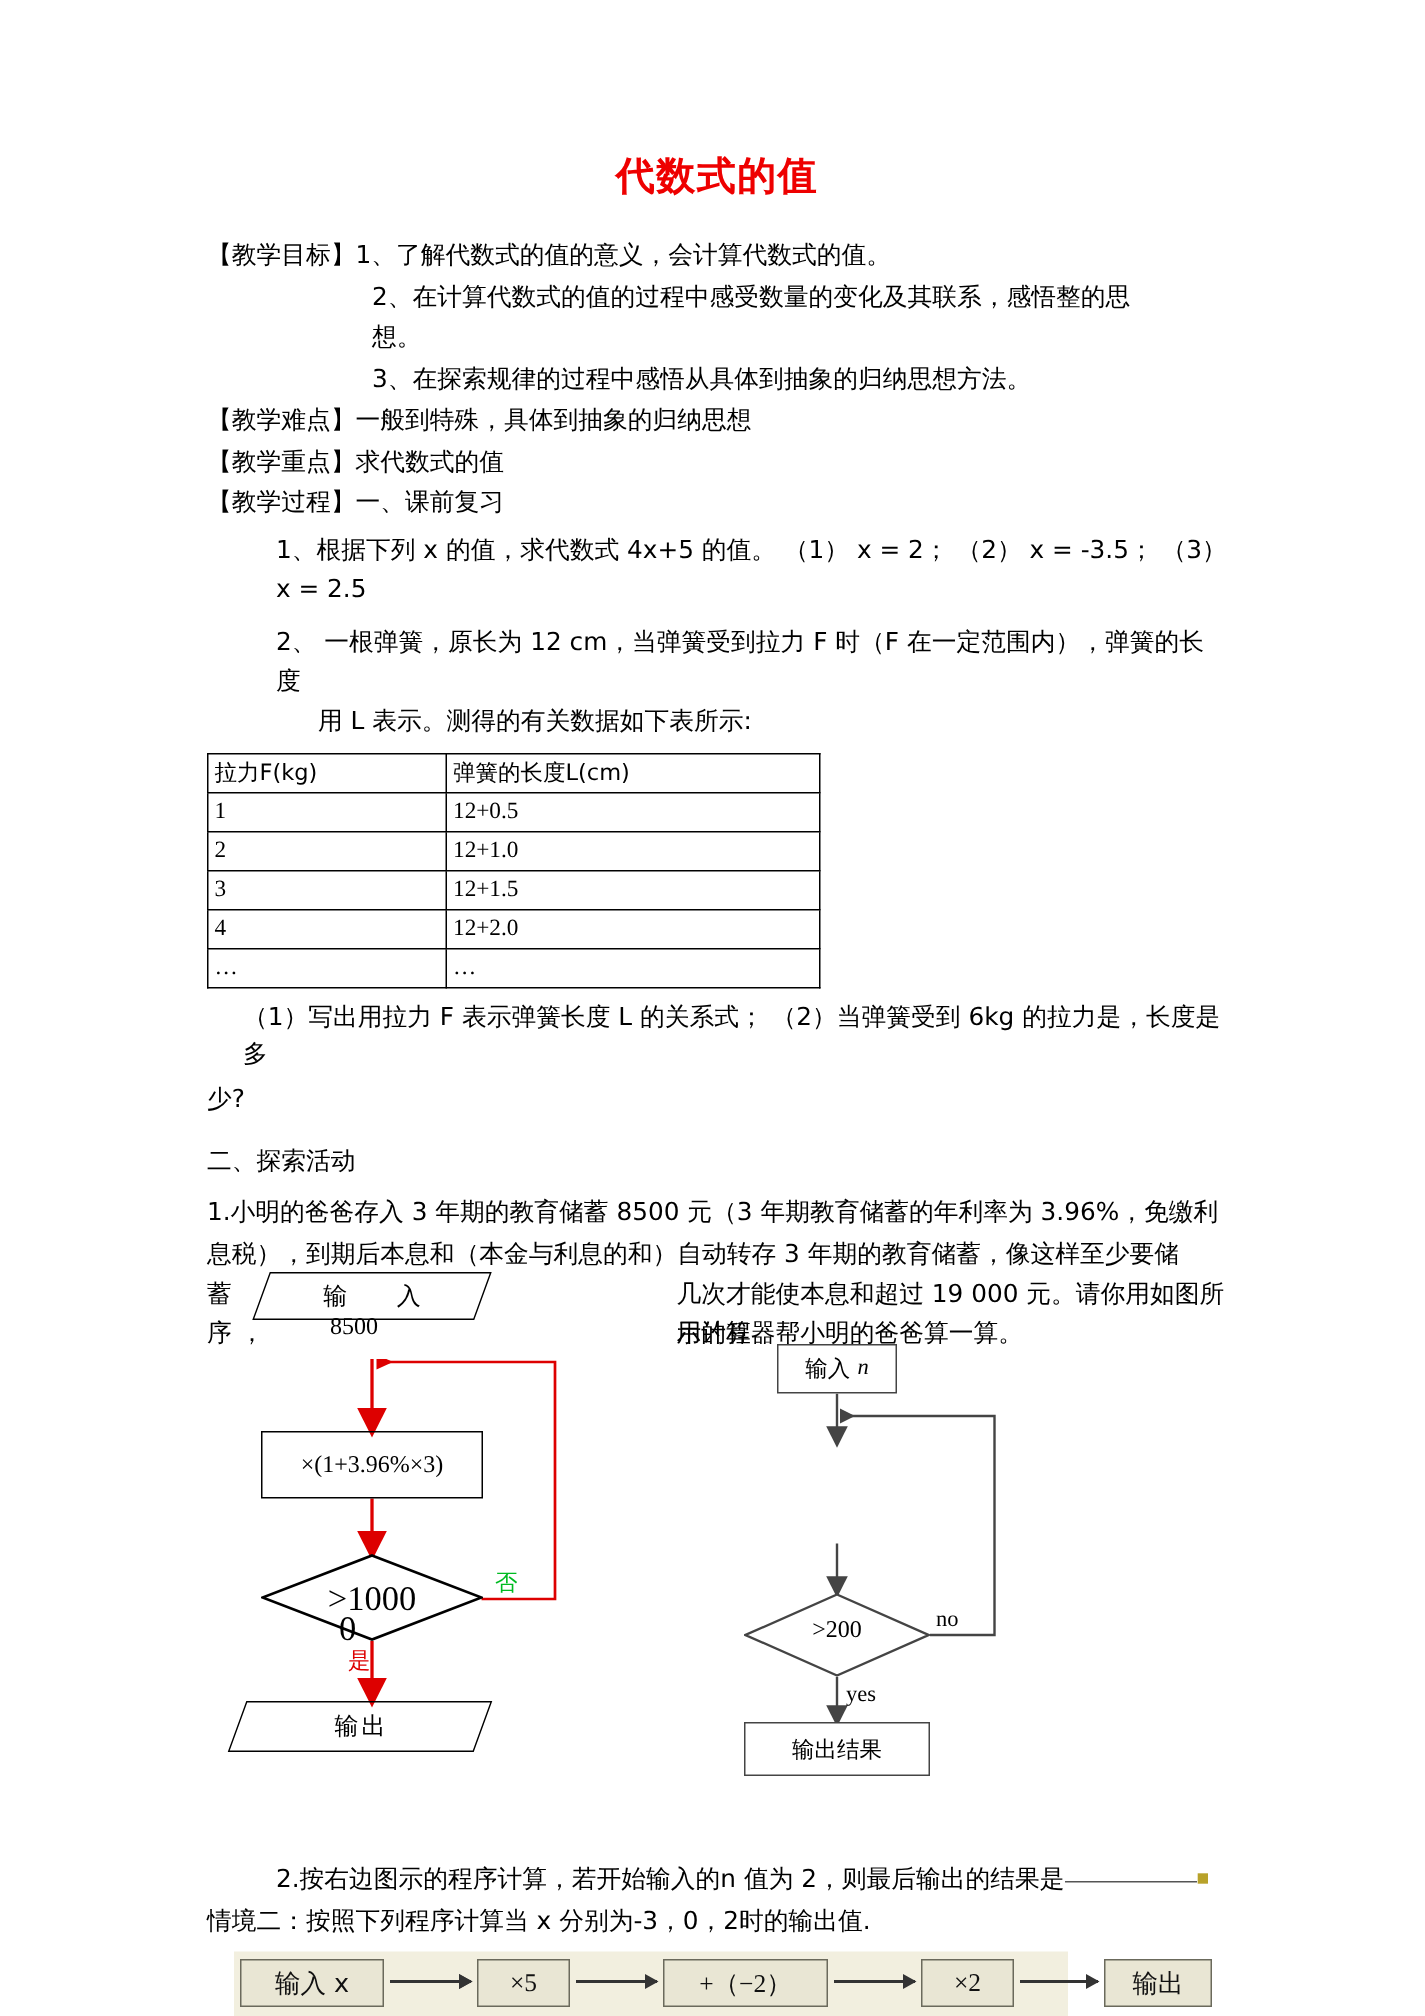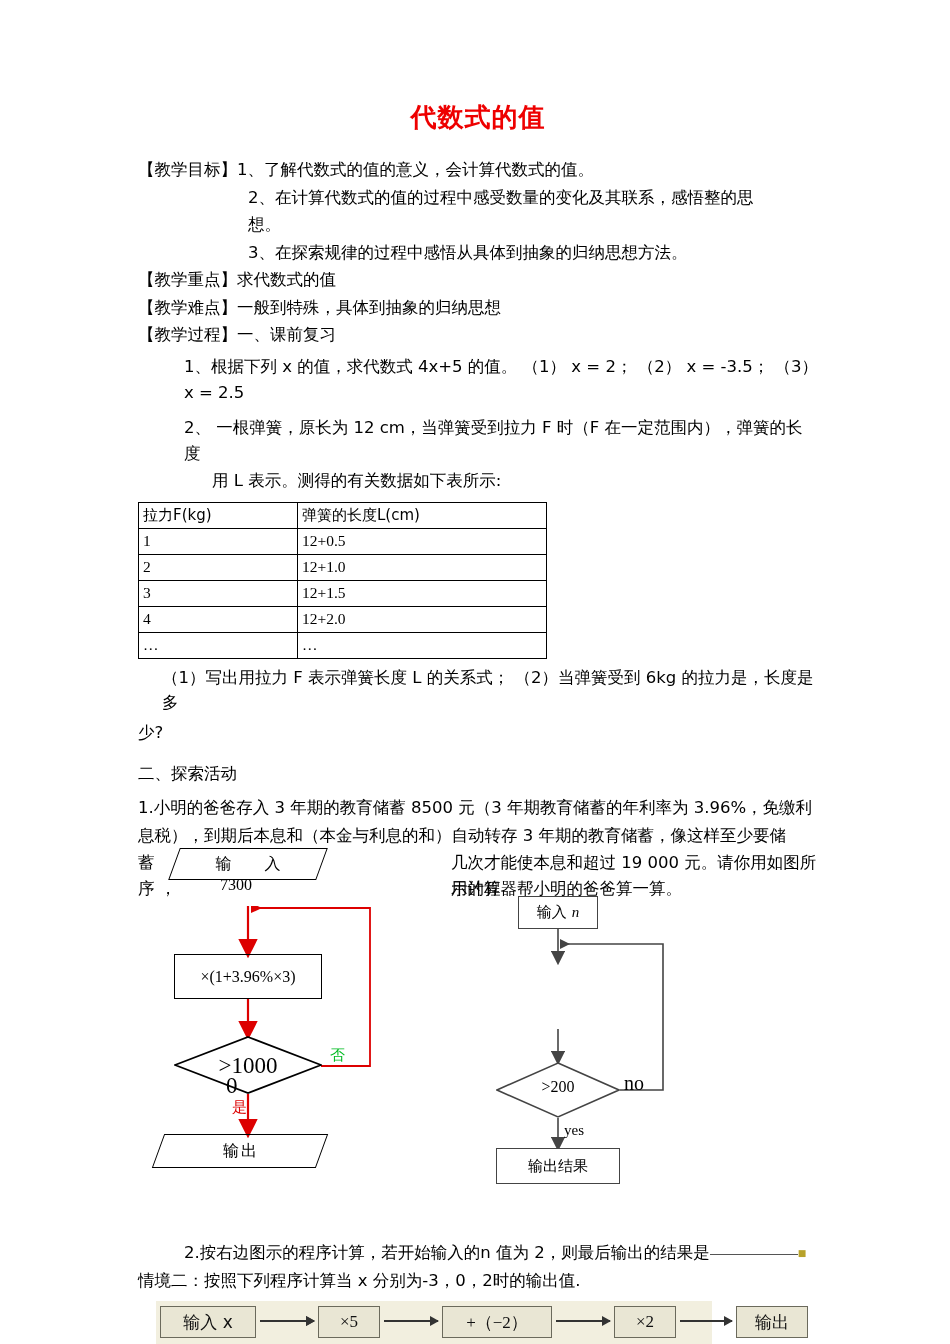--- a/index.html
+++ b/index.html
@@ -239,23 +239,23 @@
 <div class="page">
   <div class="content">
 
     <div class="doc-title">代数式的值</div>
 
     <div class="p"><span>【教学目标】</span><span>1、了解代数式的值的意义，会计算代数式的值。</span></div>
     <div class="p sub">2、在计算代数式的值的过程中感受数量的变化及其联系，感悟整的思</div>
     <div class="p sub">想。</div>
     <div class="p sub">3、在探索规律的过程中感悟从具体到抽象的归纳思想方法。</div>
 
+    <div class="p"><span>【教学难点】</span><span>一般到特殊，具体到抽象的归纳思想</span></div>
+
     <div class="p"><span>【教学重点】</span><span>求代数式的值</span></div>
-
-    <div class="p"><span>【教学难点】</span><span>一般到特殊，具体到抽象的归纳思想</span></div>
 
     <div class="p"><span>【教学过程】</span><span>一、课前复习</span></div>
 
     <div class="p ind2" style="margin-top:6px">1、根据下列 x 的值，求代数式 4x+5 的值。 （1） x = 2； （2） x = -3.5； （3） x = 2.5</div>
 
     <div class="p ind2" style="margin-top:10px">2、 一根弹簧，原长为 12 cm，当弹簧受到拉力 F 时（F 在一定范围内），弹簧的长度</div>
     <div class="p ind3">用 L 表示。测得的有关数据如下表所示:</div>
 
     <table class="spring-table">
       <tbody>
@@ -315,21 +315,21 @@
 
         <line x1="110" y1="188" x2="110" y2="228" stroke="#dd0000" stroke-width="2.2" marker-end="url(#ah-red)"></line>
 
         <path d="M183,160 L232,160 L232,2 L116,2" fill="none" stroke="#dd0000" stroke-width="1.8"></path>
         <path d="M124,2 L113,-3 L113,7 z" fill="#dd0000"></path>
       </svg>
 
       <div class="para-box" style="left:36px; top:-58px;">
         <div class="para-shape"></div>
         <div class="para-label">输 入</div>
-        <div class="para-sub" style="left:46px; top:28px;">7300</div>
+        <div class="para-sub" style="left:46px; top:28px;">8500</div>
       </div>
 
       <div class="rect-box" style="left:36px; top:48px; width:148px; height:45px; font-size:16px;">×(1+3.96%×3)</div>
 
       <div class="diamond-wrap" style="left:36px; top:130px; width:148px; height:58px;">
         <svg width="148" height="58">
           <polygon points="74,1 147,29 74,57 1,29" fill="#fff" stroke="#000" stroke-width="1.8"></polygon>
         </svg>
         <div class="diamond-text" style="top:18px;">&gt;1000</div>
         <div class="diamond-text" style="top:38px; text-align:left; padding-left:52px;">0</div>
@@ -367,21 +367,21 @@
         </div>
 
 
         <div class="diamond-wrap" style="left:28px; top:176px; width:124px; height:56px;">
           <svg width="124" height="56">
             <polygon points="62,1 123,28 62,55 1,28" fill="#fff" stroke="#444" stroke-width="1.6"></polygon>
           </svg>
           <div class="diamond-text" style="top:17px; font-size:16px;">&gt;200</div>
         </div>
 
-        <div class="arrow-lbl" style="left:156px; top:186px; font-family:'Liberation Serif',serif; font-size:20px;">no</div>
+        <div class="arrow-lbl" style="left:156px; top:186px; font-family:'Liberation Serif',serif; font-size:15px;">no</div>
         <div class="arrow-lbl" style="left:96px; top:236px; font-family:'Liberation Serif',serif; font-size:15px;">yes</div>
 
         <div class="rbox" style="left:28px; top:262px; width:124px; height:36px;">输出结果</div>
       </div>
 
     </div>
 
     <div class="p ind2" style="margin-top:4px"><span>2.按右边图示的程序计算，若开始输入的n 值为 2，则最后输出的结果是</span><span class="blank-line"></span><span class="mark">■</span></div>
     <div class="p">情境二：按照下列程序计算当 x 分别为-3，0，2时的输出值.</div>
 

